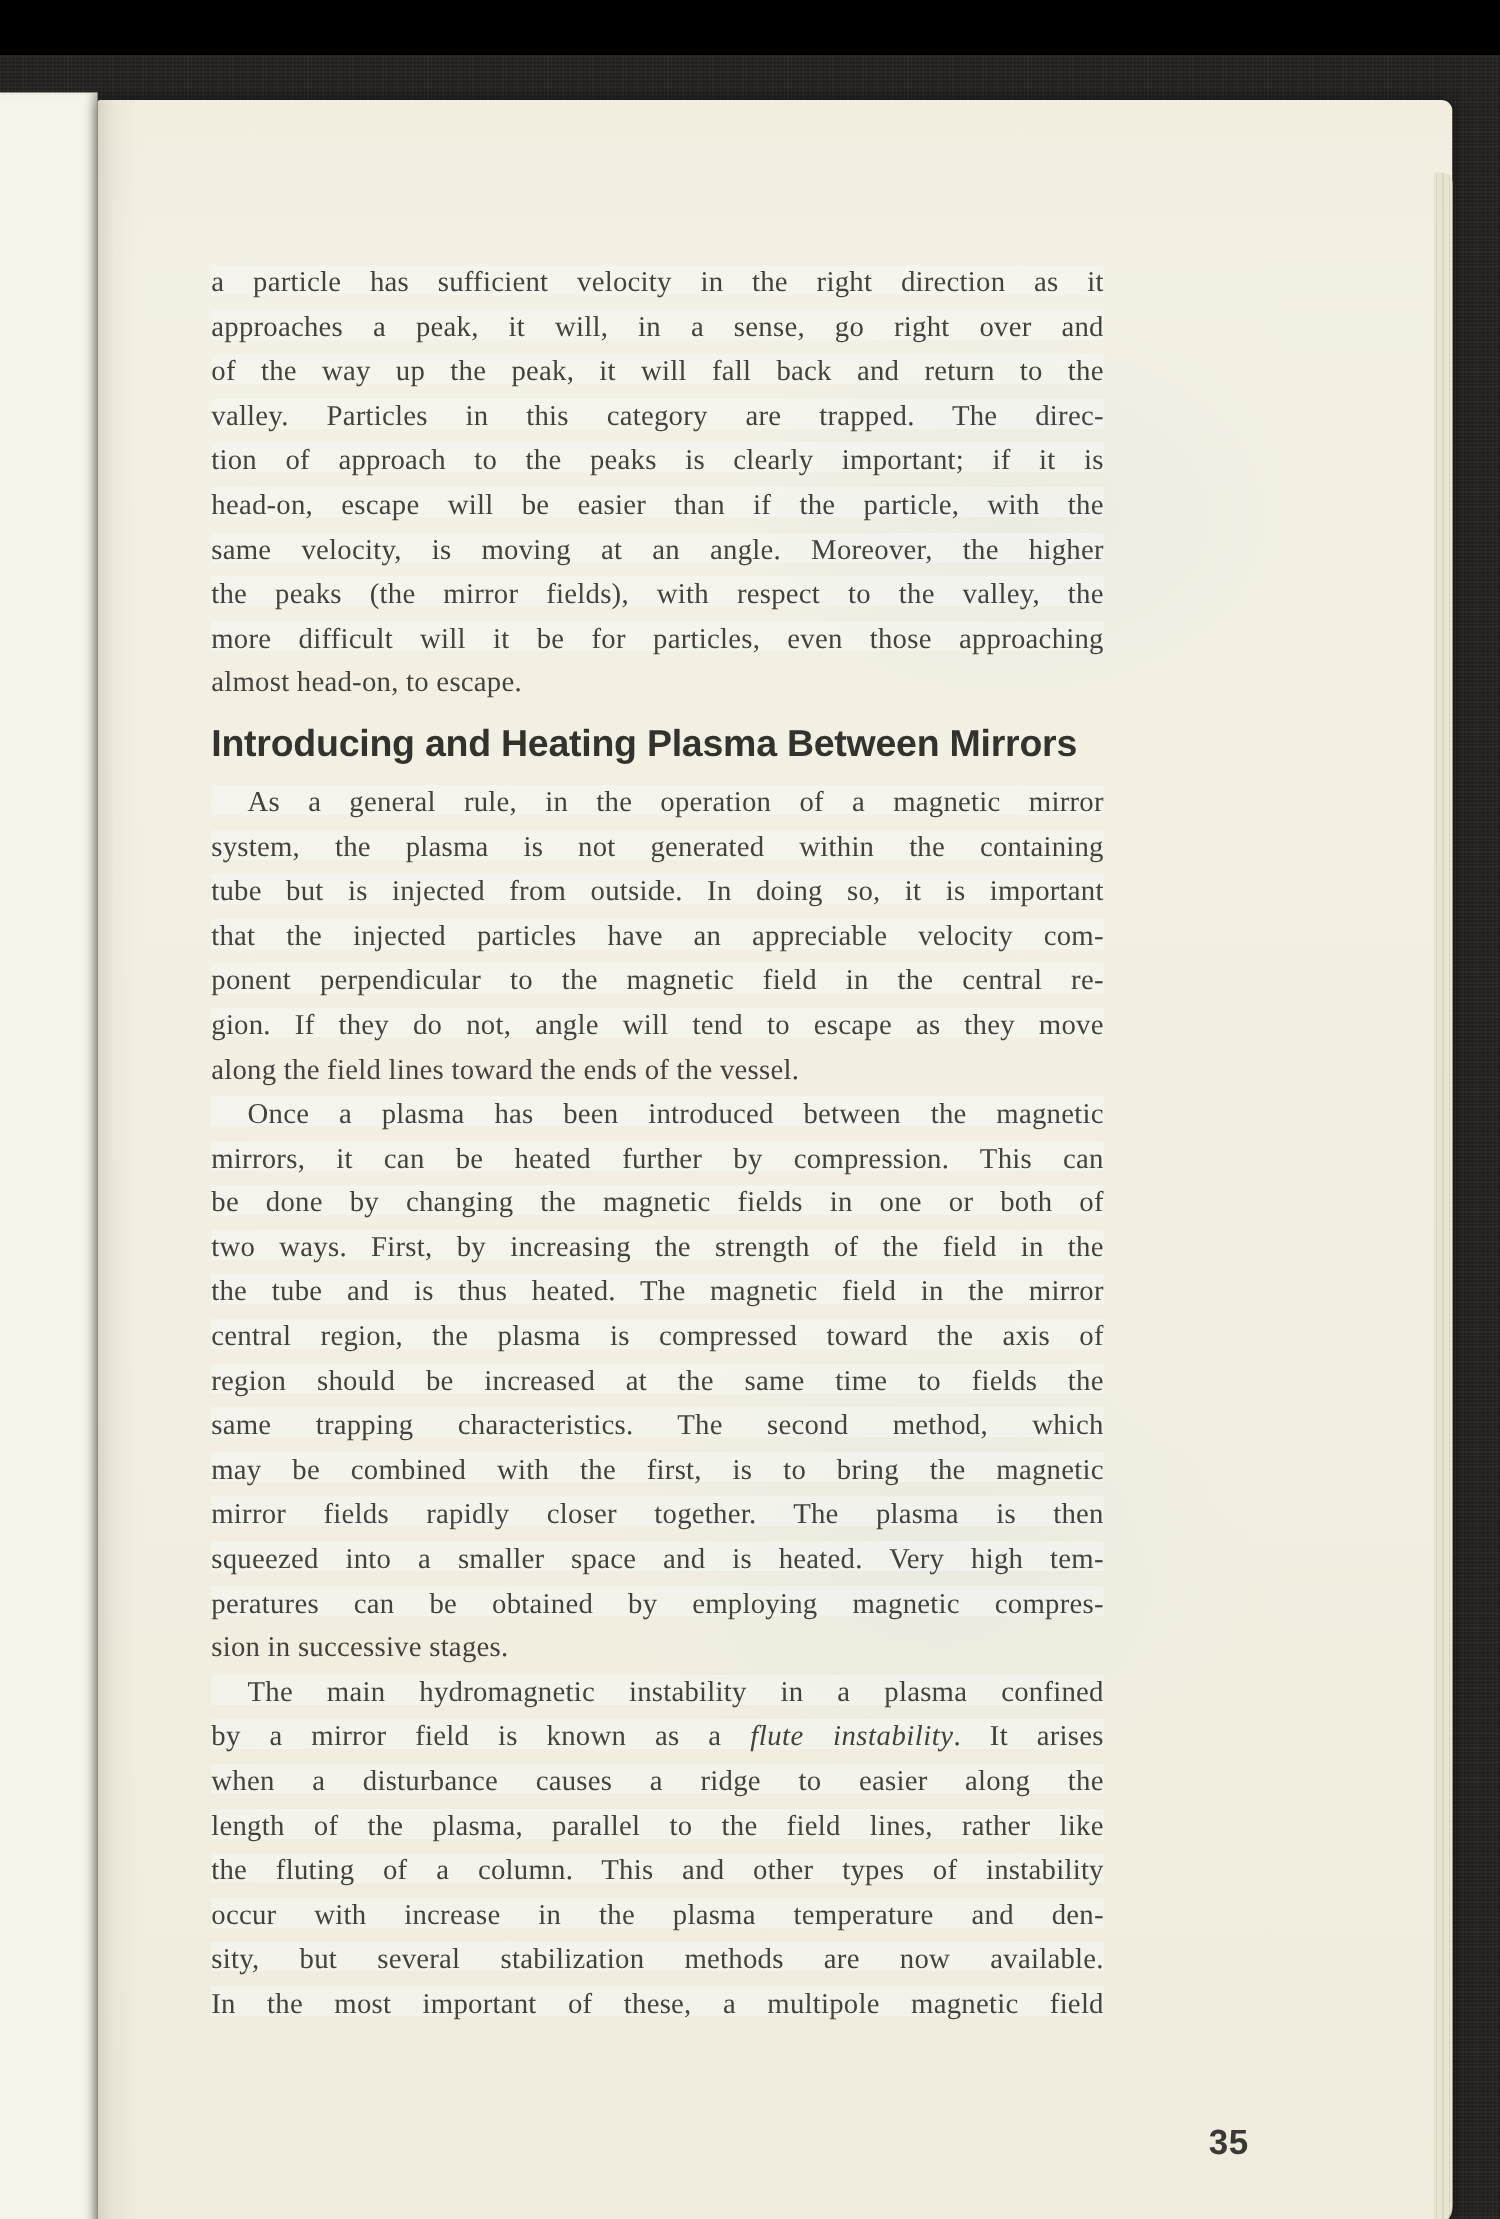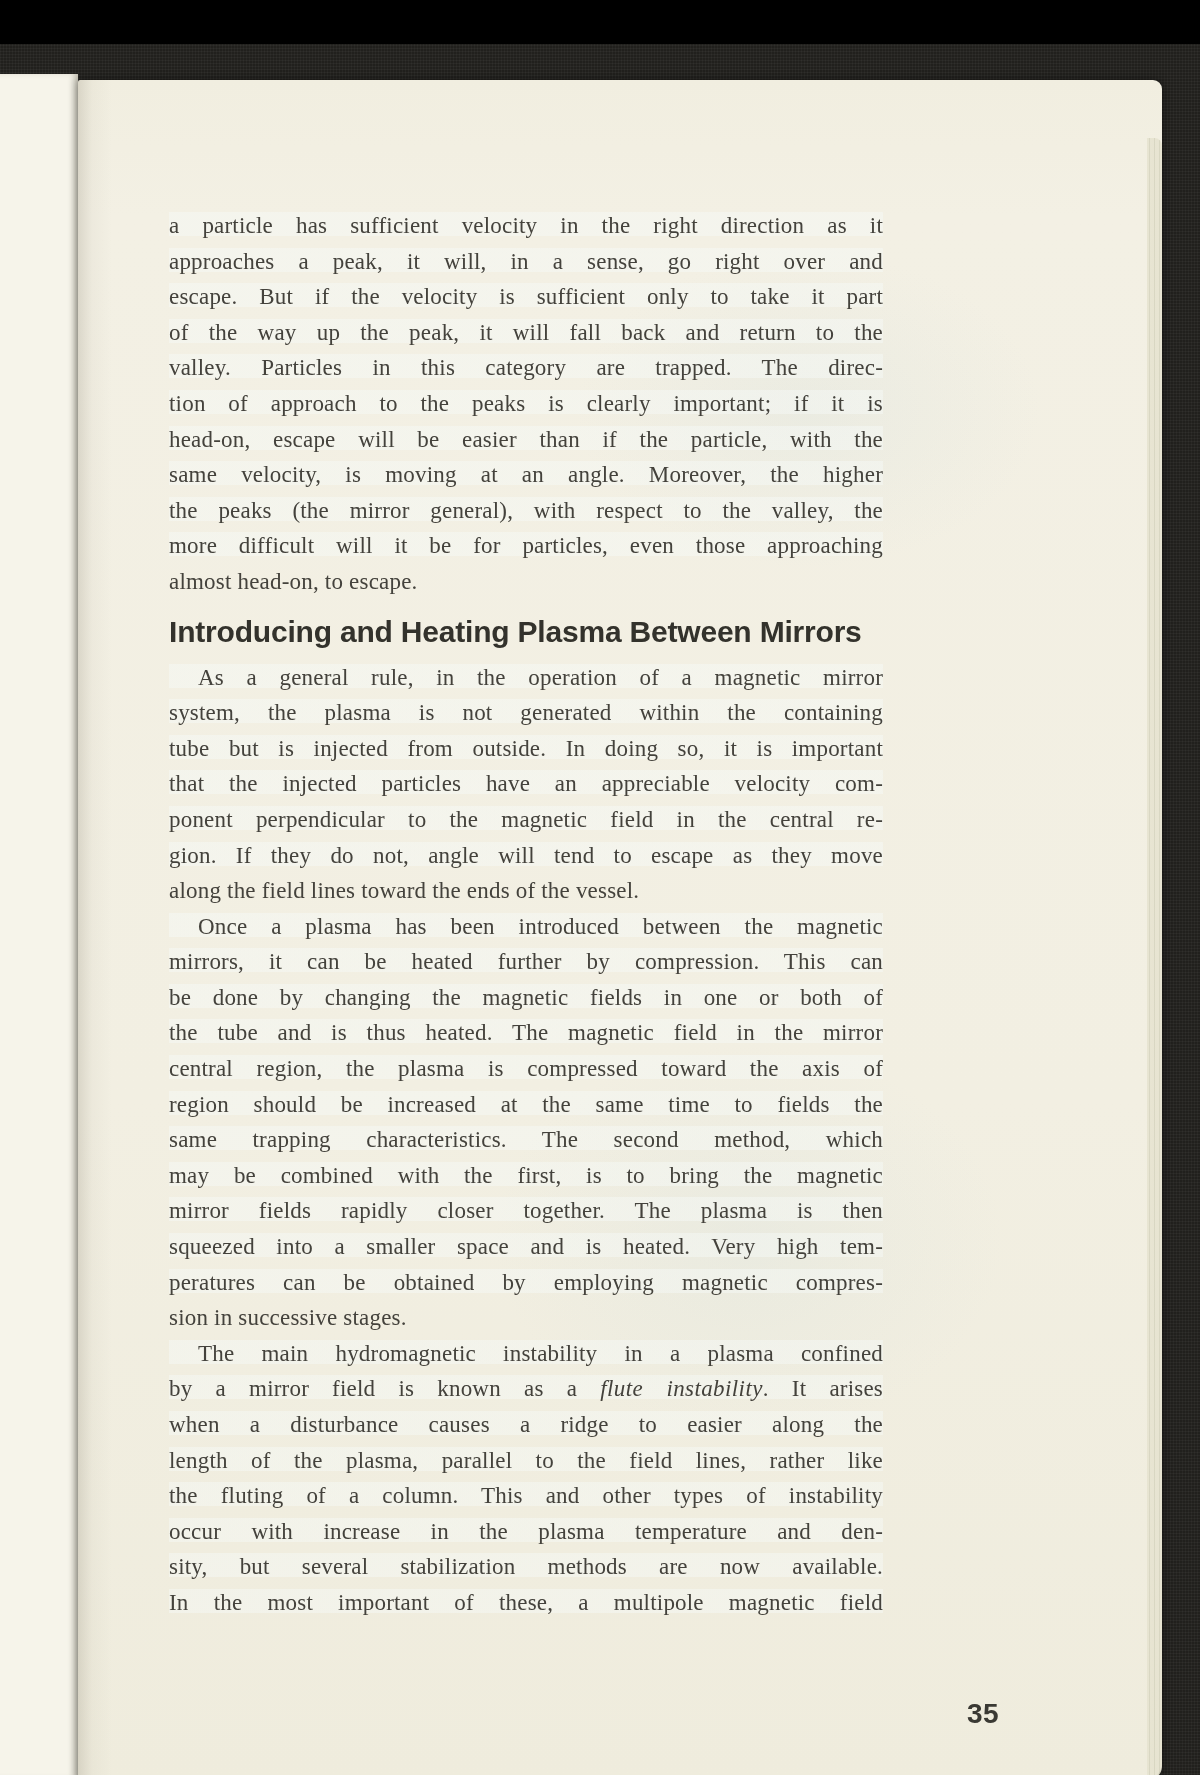--- a/index.html
+++ b/index.html
@@ -112,44 +112,44 @@
 
 <div class="stage">
   <div class="left-page"></div>
   <div class="main-page">
     <div class="ghost g1"></div>
     <div class="ghost g2"></div>
     <div class="text-column">
         <div class="para">
           <div class="line j">a particle has sufficient velocity in the right direction as it</div>
           <div class="line j">approaches a peak, it will, in a sense, go right over and</div>
-          <div class="line j">escape. But if the velocity is sufficient only to take it part</div>
           <div class="line j">of the way up the peak, it will fall back and return to the</div>
           <div class="line j">valley. Particles in this category are trapped. The direc-</div>
           <div class="line j">tion of approach to the peaks is clearly important; if it is</div>
           <div class="line j">head-on, escape will be easier than if the particle, with the</div>
           <div class="line j">same velocity, is moving at an angle. Moreover, the higher</div>
-          <div class="line j">the peaks (the mirror general), with respect to the valley, the</div>
+          <div class="line j">the peaks (the mirror fields), with respect to the valley, the</div>
           <div class="line j">more difficult will it be for particles, even those approaching</div>
           <div class="line last">almost head-on, to escape.</div>
         </div>
         <div class="heading">Introducing and Heating Plasma Between Mirrors</div>
         <div class="para">
           <div class="line j ind">As a general rule, in the operation of a magnetic mirror</div>
           <div class="line j">system, the plasma is not generated within the containing</div>
           <div class="line j">tube but is injected from outside. In doing so, it is important</div>
           <div class="line j">that the injected particles have an appreciable velocity com-</div>
           <div class="line j">ponent perpendicular to the magnetic field in the central re-</div>
           <div class="line j">gion. If they do not, angle will tend to escape as they move</div>
           <div class="line last">along the field lines toward the ends of the vessel.</div>
         </div>
         <div class="para">
           <div class="line j ind">Once a plasma has been introduced between the magnetic</div>
           <div class="line j">mirrors, it can be heated further by compression. This can</div>
           <div class="line j">be done by changing the magnetic fields in one or both of</div>
+          <div class="line j">two ways. First, by increasing the strength of the field in the</div>
           <div class="line j">the tube and is thus heated. The magnetic field in the mirror</div>
           <div class="line j">central region, the plasma is compressed toward the axis of</div>
           <div class="line j">region should be increased at the same time to fields the</div>
           <div class="line j">same trapping characteristics. The second method, which</div>
           <div class="line j">may be combined with the first, is to bring the magnetic</div>
           <div class="line j">mirror fields rapidly closer together. The plasma is then</div>
           <div class="line j">squeezed into a smaller space and is heated. Very high tem-</div>
           <div class="line j">peratures can be obtained by employing magnetic compres-</div>
           <div class="line last">sion in successive stages.</div>
         </div>

